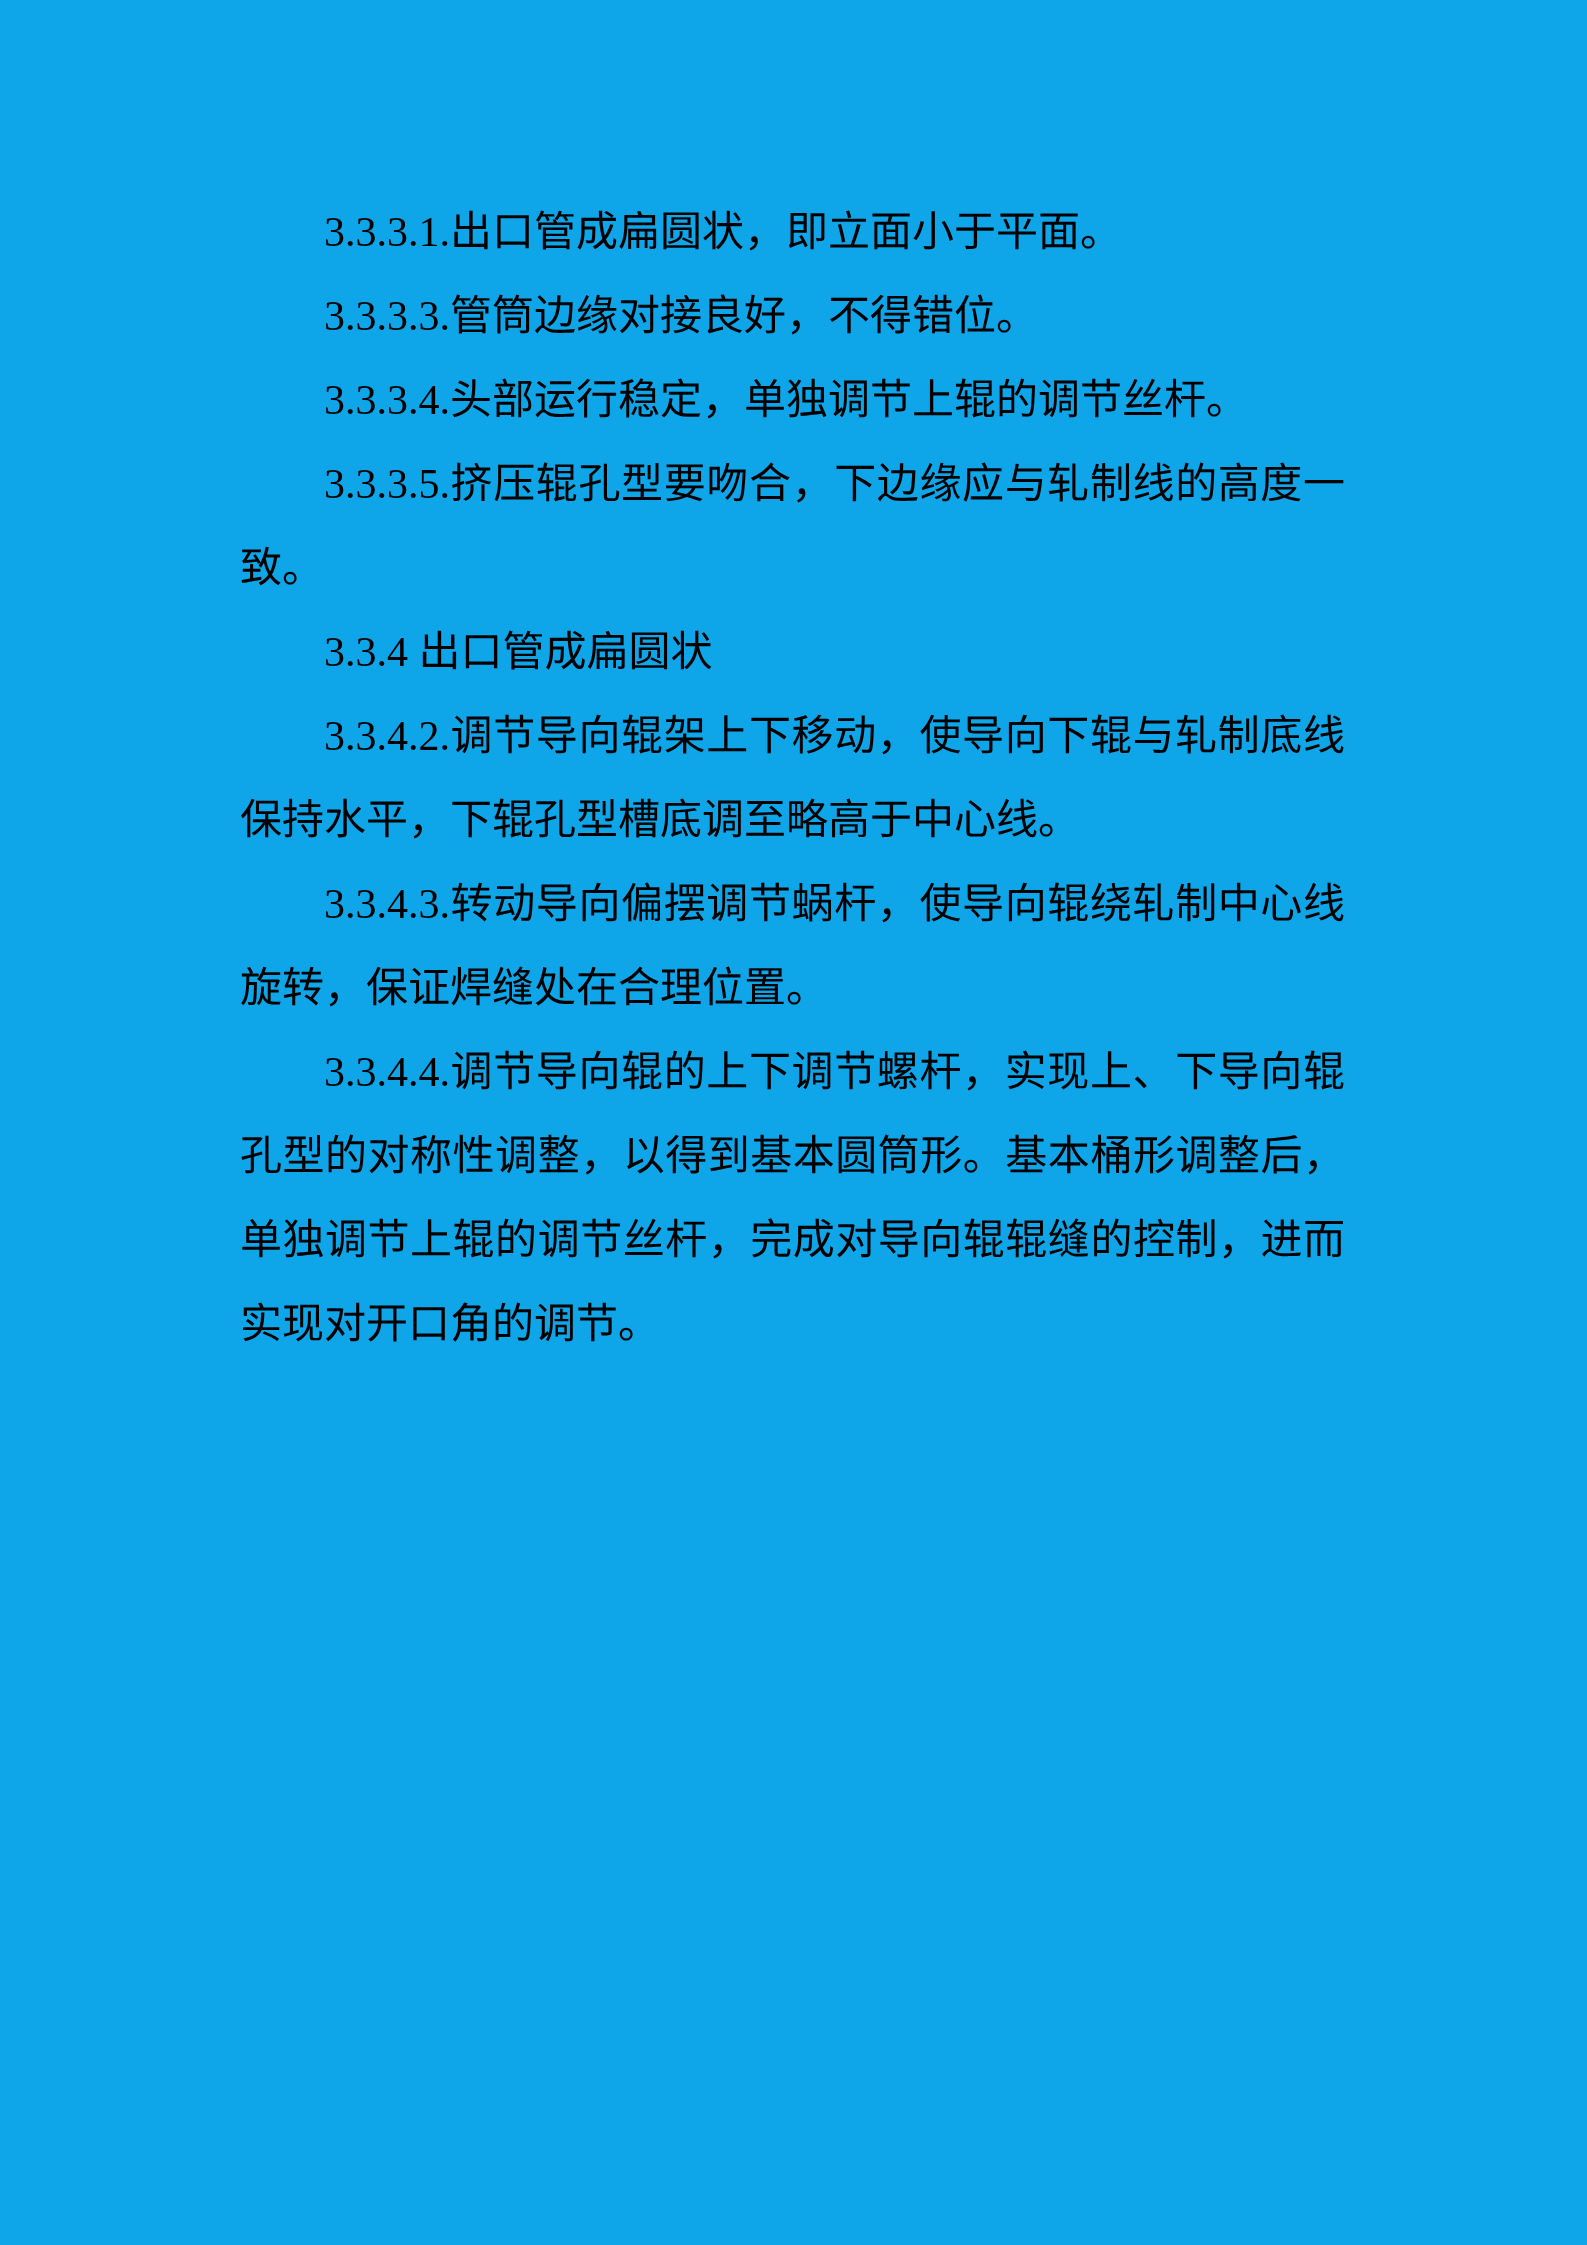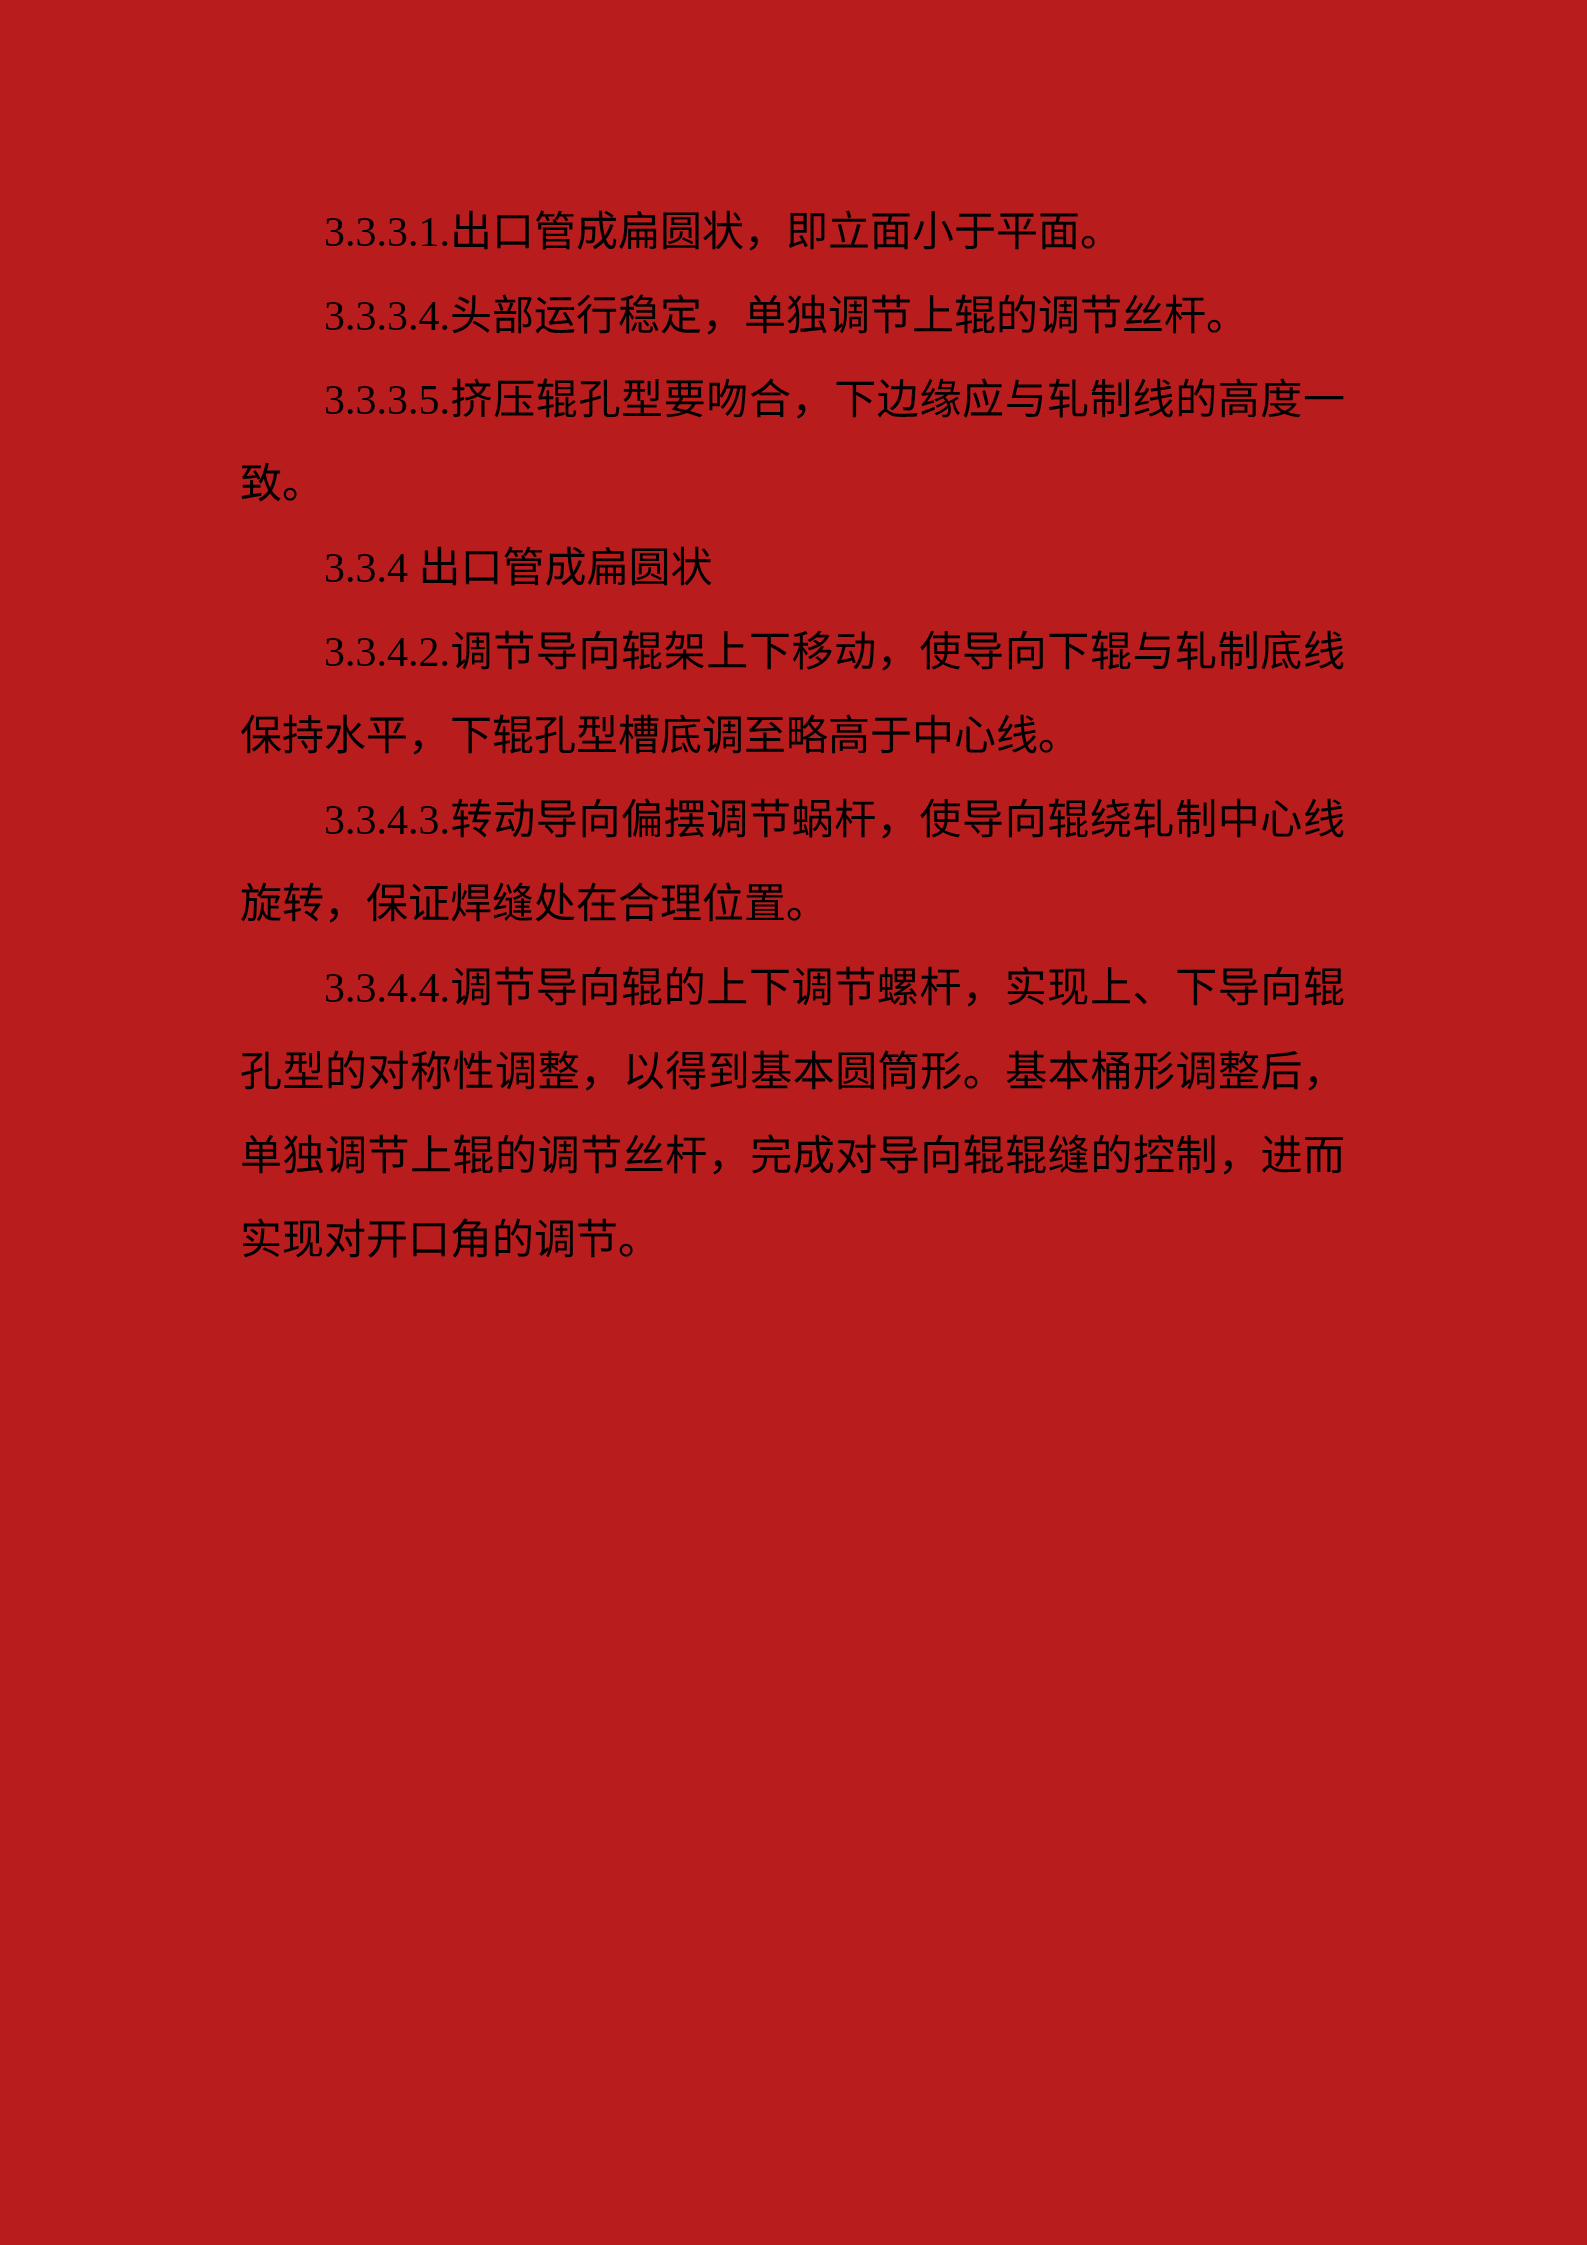--- a/index.html
+++ b/index.html
@@ -4,21 +4,21 @@
 <style>
   html, body {
     margin: 0;
     padding: 0;
     background: #ffffff;
   }
   .page {
     position: relative;
     width: 1587px;
     height: 2245px;
-    background: #b91c1c;
+    background: #0ea5e9;
     overflow: hidden;
     font-family: "Liberation Serif", serif;
   }
   .text-block {
     position: absolute;
     left: 240px;
     top: 190px;
     width: 1105px;
     color: #000000;
     font-size: 42px;
@@ -34,20 +34,21 @@
     word-break: normal;
     overflow-wrap: break-word;
   }
 </style>
 </head>
 <body>
 
 <div class="page">
   <div class="text-block">
     <p>3.3.3.1.出口管成扁圆状，即立面小于平面。</p>
+    <p>3.3.3.3.管筒边缘对接良好，不得错位。</p>
     <p>3.3.3.4.头部运行稳定，单独调节上辊的调节丝杆。</p>
     <p>3.3.3.5.挤压辊孔型要吻合，下边缘应与轧制线的高度一致。</p>
     <p>3.3.4 出口管成扁圆状</p>
     <p>3.3.4.2.调节导向辊架上下移动，使导向下辊与轧制底线保持水平，下辊孔型槽底调至略高于中心线。</p>
     <p>3.3.4.3.转动导向偏摆调节蜗杆，使导向辊绕轧制中心线旋转，保证焊缝处在合理位置。</p>
     <p>3.3.4.4.调节导向辊的上下调节螺杆，实现上、下导向辊孔型的对称性调整，以得到基本圆筒形。基本桶形调整后，单独调节上辊的调节丝杆，完成对导向辊辊缝的控制，进而实现对开口角的调节。</p>
   </div>
 </div>
 
 </body></html>

